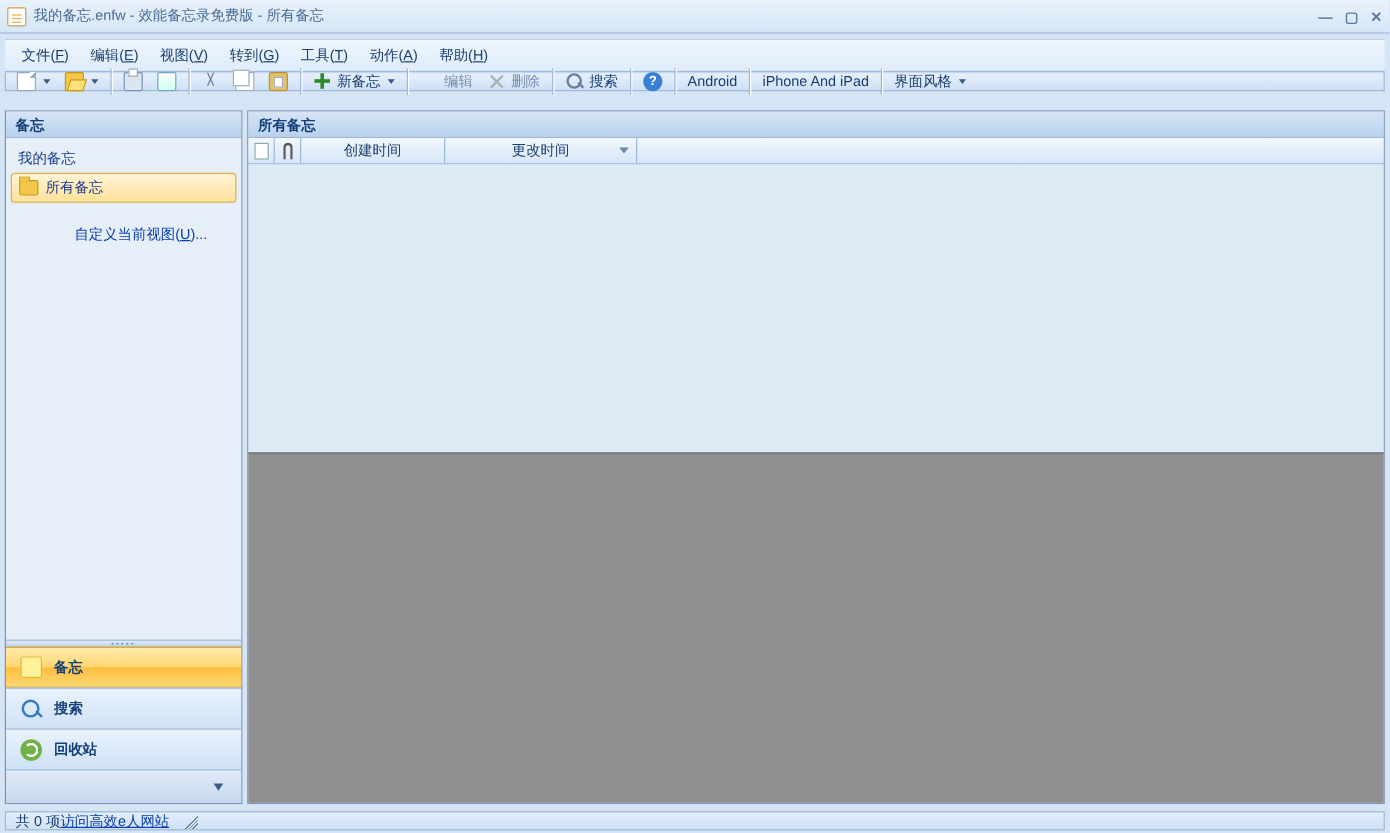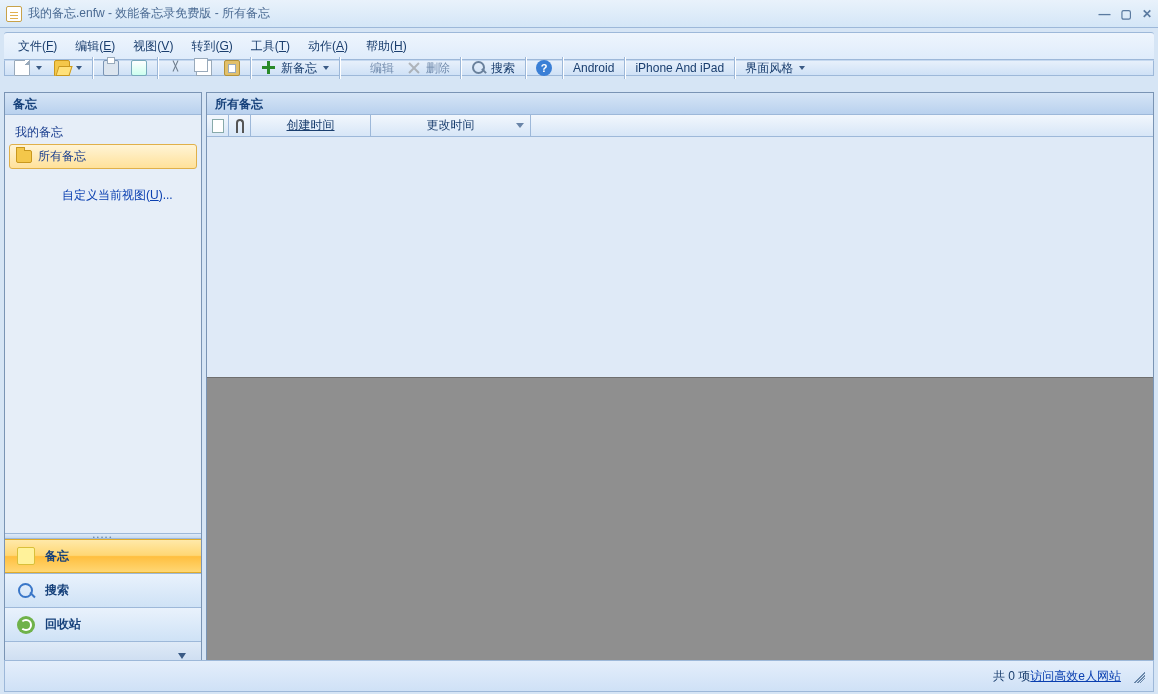--- a/index.html
+++ b/index.html
@@ -159,23 +159,23 @@
   .clip-mini{width:8px;height:14px;border:2px solid #555;border-radius:4px 4px 0 0;border-bottom:none;}
   .grid-body {
     flex:0 0 240px; background:#dfeaf7;
   }
   .preview {
     flex:1; background:#8f8f8f; border-top:1px solid #6f6f6f;
   }
 
   
   .statusbar {
-    position:absolute; left:4px; right:4px; bottom:2px; height:32px;
+    position:absolute; left:4px; right:4px; bottom:2px; height:16px;
     background:linear-gradient(#e4eefb,#cfe1f6); border:1px solid #9db8d9;
-    display:flex; align-items:center; justify-content:flex-end;
+    display:flex; align-items:center; justify-content:flex-start;
     padding:0 8px; color:#1a3e6e;
   }
   .statusbar a { color:#0a3fb0; text-decoration:underline; cursor:default;}
   .grip-corner {
     width:14px; height:14px;
     background:
       linear-gradient(135deg, transparent 60%, #6b89ab 60%, #6b89ab 65%, transparent 65%),
       linear-gradient(135deg, transparent 70%, #6b89ab 70%, #6b89ab 75%, transparent 75%),
       linear-gradient(135deg, transparent 80%, #6b89ab 80%, #6b89ab 85%, transparent 85%);
   }
@@ -325,21 +325,21 @@
 
   <div class="content">
     <div class="ct-header">所有备忘</div>
     <div class="grid-head">
       <div class="gh-cell icon">
         <span class="doc-mini"></span>
       </div>
       <div class="gh-cell icon">
         <span class="clip-mini"></span>
       </div>
-      <div class="gh-cell" style="width:120px;text-decoration:underline;">
+      <div class="gh-cell" style="width:120px;">
         <span>创建时间</span>
       </div>
       <div class="gh-cell" style="width:160px;">
         <span>更改时间</span>
         <span class="sort-ind"></span>
       </div>
     </div>
     <div class="grid-body"></div>
     <div class="preview"></div>
   </div>

